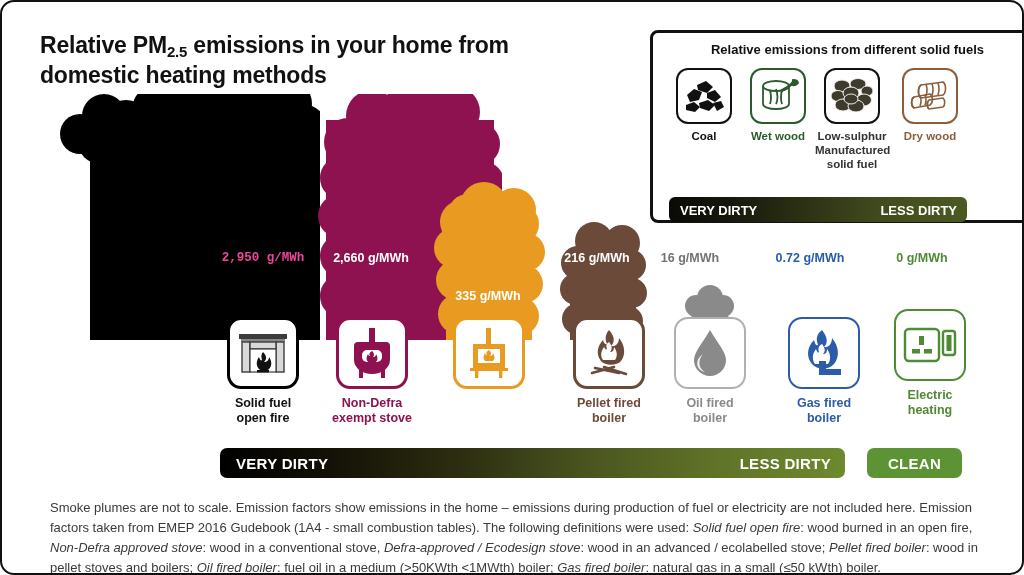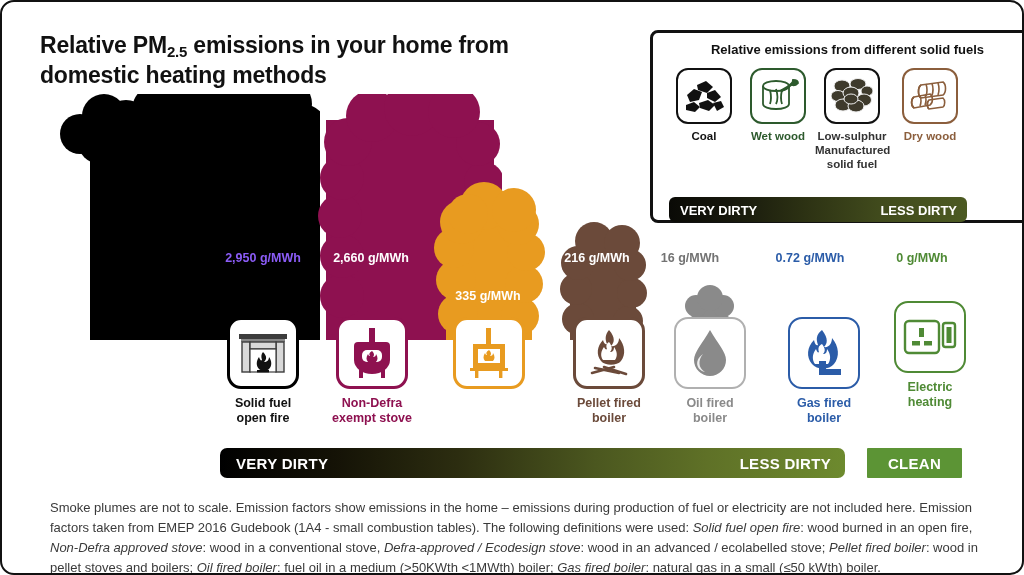--- a/index.html
+++ b/index.html
@@ -26,21 +26,21 @@
         box-sizing:border-box;display:flex;align-items:center;justify-content:center;}
   .appl-label{margin-top:7px;text-align:center;font-size:12.5px;font-weight:bold;line-height:1.22;}
 
   
   #scalebar{position:absolute;left:218px;top:446px;width:625px;height:30px;border-radius:7px;
             background:linear-gradient(to right,#000000 0%,#141206 18%,#2c2d10 38%,#4b571f 60%,#5f7127 78%,#6d8a2e 100%);}
   #scalebar .lft{position:absolute;left:16px;top:50%;transform:translateY(-50%);
         color:#fff;font-weight:bold;font-size:15px;letter-spacing:.3px;}
   #scalebar .rgt{position:absolute;right:14px;top:50%;transform:translateY(-50%);
         color:#fff;font-weight:bold;font-size:15px;letter-spacing:.3px;}
-  #cleanpill{position:absolute;left:865px;top:446px;width:95px;height:30px;border-radius:1px;
+  #cleanpill{position:absolute;left:865px;top:446px;width:95px;height:30px;border-radius:7px;
              background:#5c9435;display:flex;align-items:center;justify-content:center;
              color:#fff;font-weight:bold;font-size:15px;letter-spacing:.3px;}
 
   
   #legend{position:absolute;left:648px;top:28px;width:395px;height:193px;
           border:3px solid #111;border-radius:8px;background:#fff;box-sizing:border-box;}
   #legend-title{position:absolute;top:9px;left:0;width:100%;text-align:center;
                 font-size:13px;font-weight:bold;color:#111;}
   .lg-item{position:absolute;top:35px;width:74px;}
   .lg-tile{width:56px;height:56px;margin:0 auto;border-radius:12px;background:#fff;
@@ -189,21 +189,21 @@
       </svg>
     </div>
 
     <div class="plume" style="left:790px;bottom:0;">
       <svg width="30" height="22" viewBox="0 0 30 22" aria-hidden="true">
         <circle cx="15" cy="13" r="10" fill="#2B5CA8"></circle>
       </svg>
     </div>
   </div>
 
-  <div class="valbl" style="left:218px;top:249px;width:86px;color:#8b5cf6;">2,950 g/MWh</div>
+  <div class="valbl" style="left:218px;top:249px;width:86px;color:#ec4899;font-family:Liberation Mono, monospace;">2,950 g/MWh</div>
   <div class="valbl" style="left:326px;top:249px;width:86px;color:#FFFFFF;">2,660 g/MWh</div>
   <div class="valbl" style="left:443px;top:249px;width:86px;color:#FFFFFF;margin-top:38px;">335 g/MWh</div>
   <div class="valbl" style="left:552px;top:249px;width:86px;color:#FFFFFF;">216 g/MWh</div>
   <div class="valbl" style="left:616px;top:249px;width:144px;color:#737373;">16 g/MWh</div>
   <div class="valbl" style="left:728px;top:249px;width:160px;color:#2B5CA8;">0.72 g/MWh</div>
   <div class="valbl" style="left:840px;top:249px;width:160px;color:#4F8A35;">0 g/MWh</div>
 
   <div class="appl" style="left:221px;top:315px;">
     <div class="tile" style="border:3px solid #000000;">
       <svg width="52" height="46" viewBox="0 0 52 46" aria-hidden="true">
@@ -293,21 +293,21 @@
         <rect x="17" y="33" width="7" height="13" fill="#2B5CA8"></rect>
         <rect x="17" y="41" width="22" height="6" fill="#2B5CA8"></rect>
       </svg>
     </div>
     <div class="appl-label" style="color:#2B5CA8;">
       <span>Gas fired</span><br>
       <span>boiler</span>
     </div>
   </div>
 
-  <div class="appl" style="left:888px;top:299px;">
+  <div class="appl" style="left:888px;top:307px;">
     <div class="tile" style="border:2.5px solid #4F8A35;">
       <svg width="54" height="44" viewBox="0 0 54 44" aria-hidden="true">
         <rect x="2" y="6" width="34" height="32" rx="4" fill="none" stroke="#4F8A35" stroke-width="2.4"></rect>
         <rect x="16" y="13" width="5" height="9" fill="#4F8A35"></rect>
         <rect x="9" y="26" width="8" height="4.5" fill="#4F8A35"></rect>
         <rect x="21" y="26" width="8" height="4.5" fill="#4F8A35"></rect>
         <rect x="40" y="8" width="12" height="24" rx="2.5" fill="none" stroke="#4F8A35" stroke-width="2.4"></rect>
         <rect x="43.5" y="12" width="5" height="16" fill="#4F8A35"></rect>
       </svg>
     </div>

